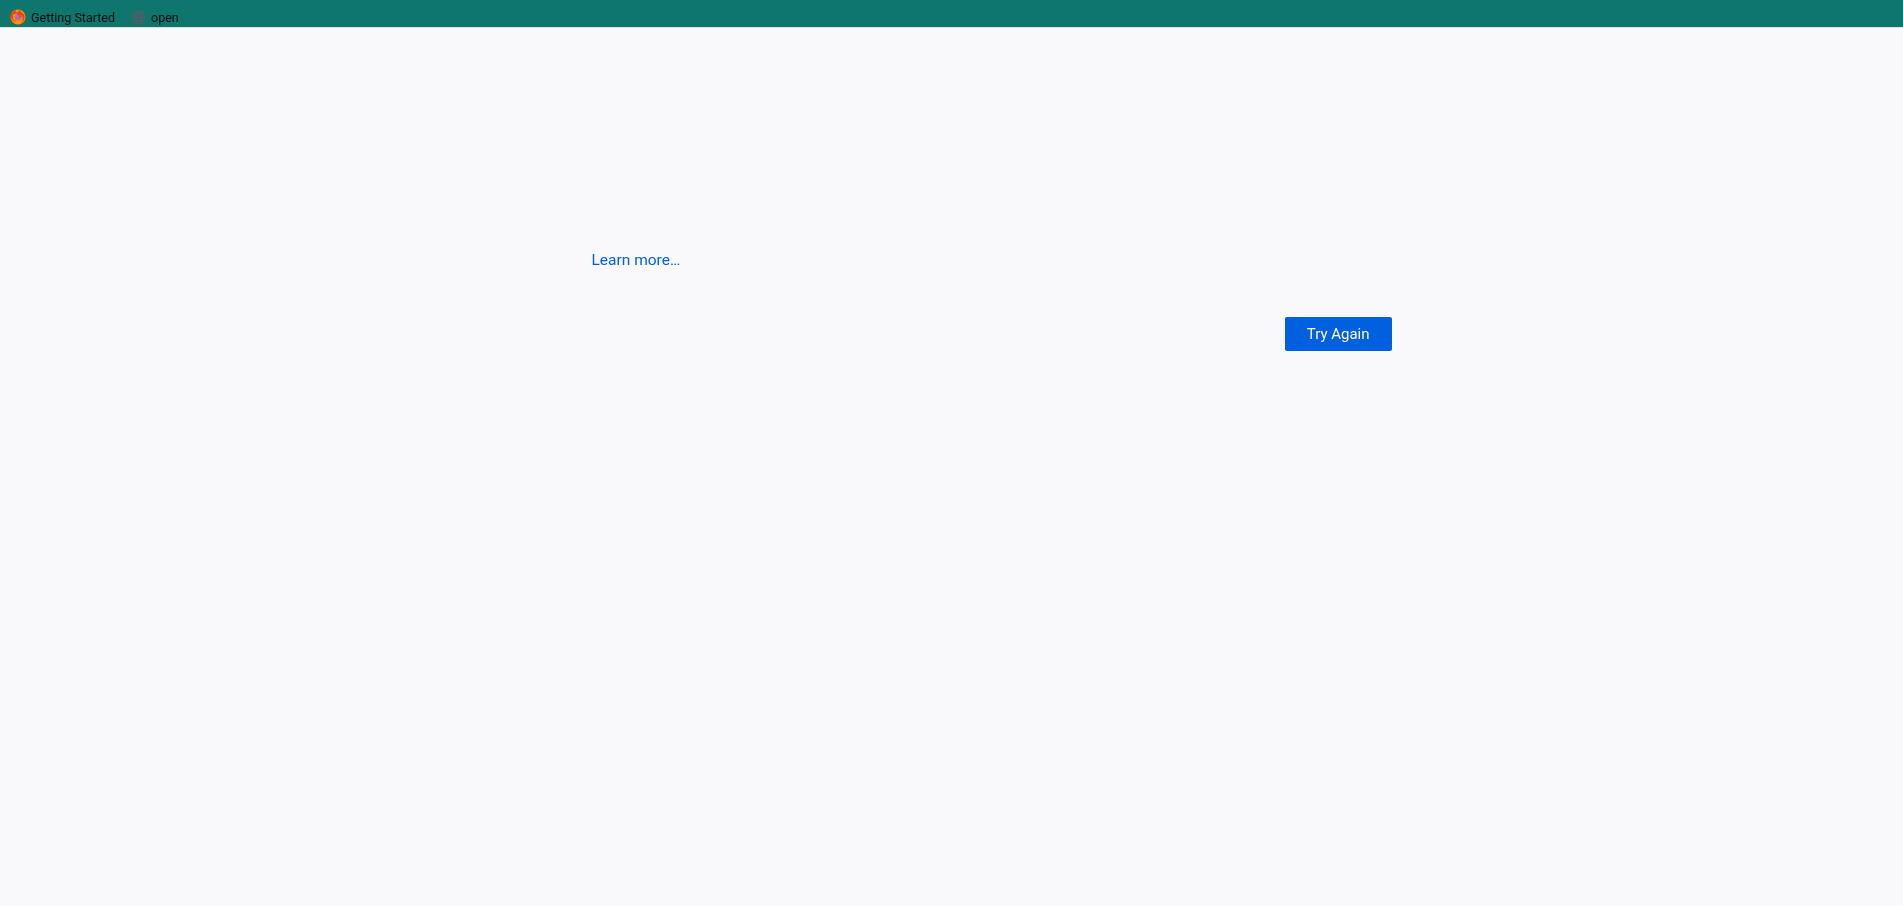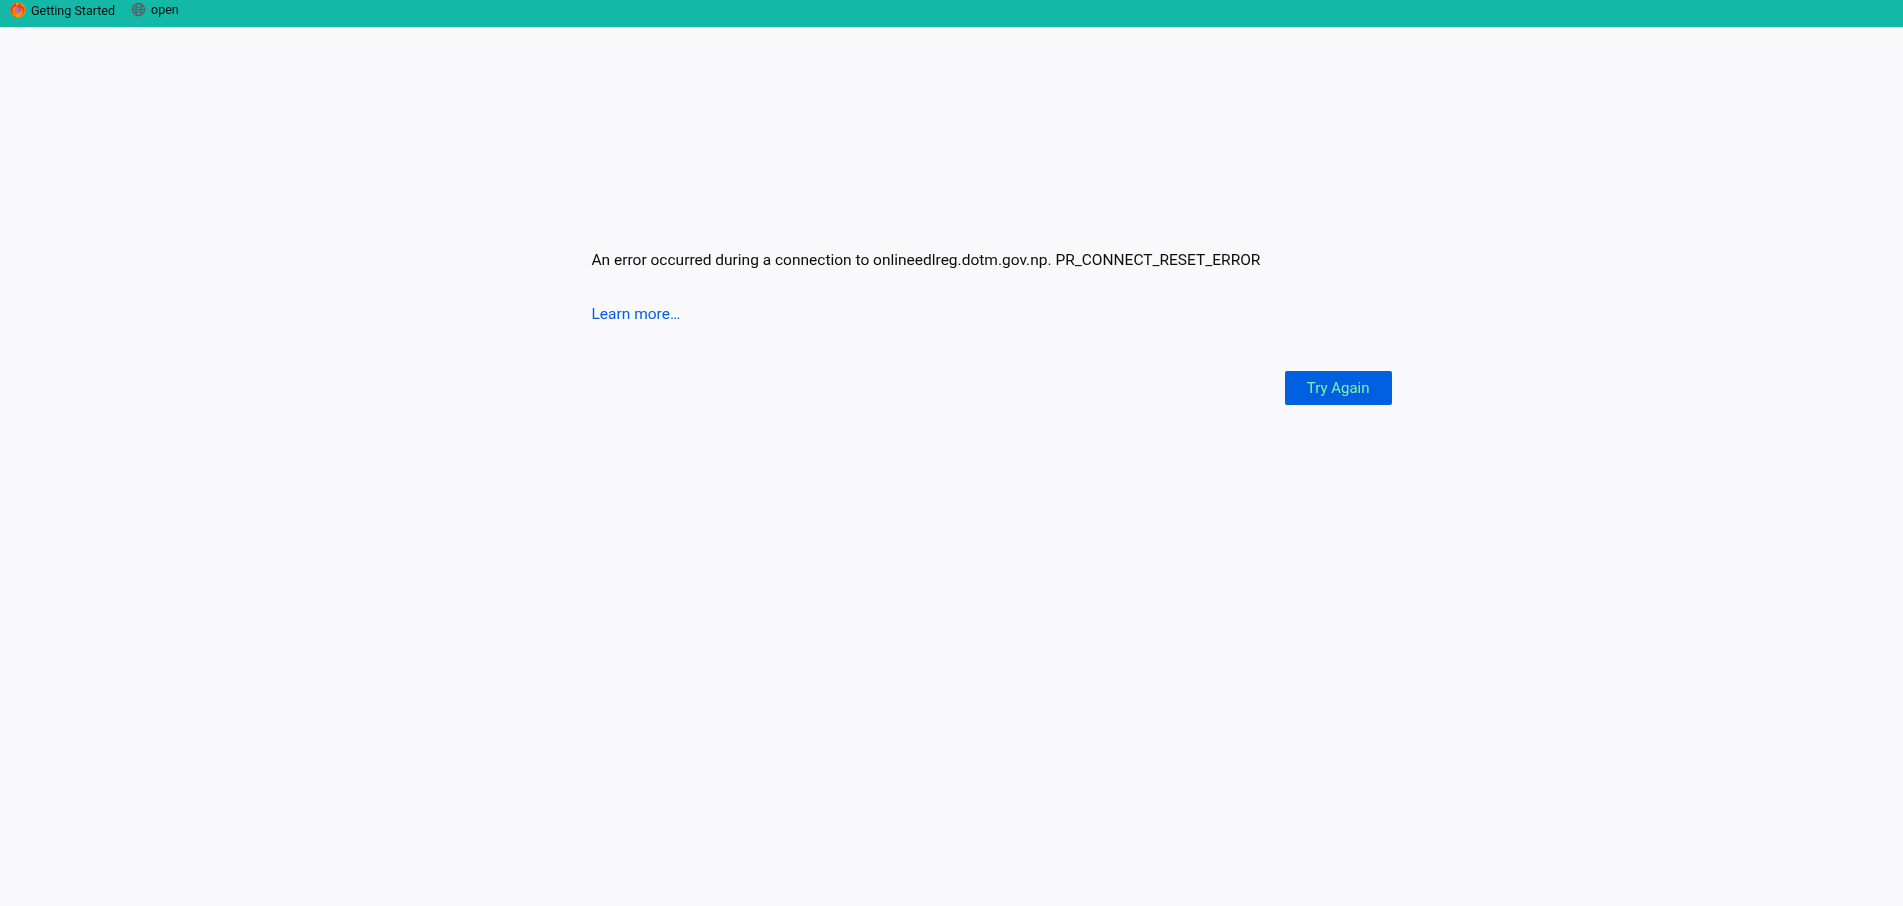--- a/index.html
+++ b/index.html
@@ -10,24 +10,24 @@
     body {
       font-family: -apple-system, BlinkMacSystemFont, "Segoe UI", Roboto, Helvetica, Arial, sans-serif;
       background: #f9f9fb;
       color: #0c0c0d;
       width: 1903px;
       height: 906px;
       overflow: hidden;
     }
     .bookmarks-bar {
       height: 28px;
-      background: #14b8a6;
+      background: #0f766e;
       border-bottom: 1px solid #e0e0e2;
       display: flex;
-      align-items: flex-start;
+      align-items: flex-end;
       padding: 0 4px;
       gap: 4px;
     }
     .bookmark-item {
       display: flex;
       align-items: center;
       gap: 5px;
       padding: 2px 6px;
       border-radius: 4px;
       cursor: pointer;
@@ -100,21 +100,21 @@
       margin-top: 21px;
     }
     .button-row {
       display: flex;
       justify-content: flex-end;
       margin-top: 48px;
       padding-right: 0;
     }
     .try-again-button {
       background: #0060df;
-      color: #86efac;
+      color: #fef9c3;
       border: none;
       padding: 8px 22px;
       font-size: 15px;
       border-radius: 2px;
       cursor: pointer;
       font-family: inherit;
     }
   </style>
 </head>
 <body>
@@ -140,20 +140,19 @@
         <path d="M 2.8 11.5 Q 8 9.5 13.2 11.5" fill="none" stroke="#5b5b66" stroke-width="1.1"></path>
       </svg>
     </span>
     <span>open</span>
   </div>
 </div>
 
 <div class="content-area">
   <div class="error-container">
     <div class="error-body">
-      <p class="error-description">An error occurred during a connection to onlineedlreg.dotm.gov.np. PR_CONNECT_RESET_ERROR</p>
       <a class="learn-more-link">Learn more…</a>
       <div class="button-row">
         <button class="try-again-button">Try Again</button>
       </div>
     </div>
   </div>
 </div>
 
 </body></html>

